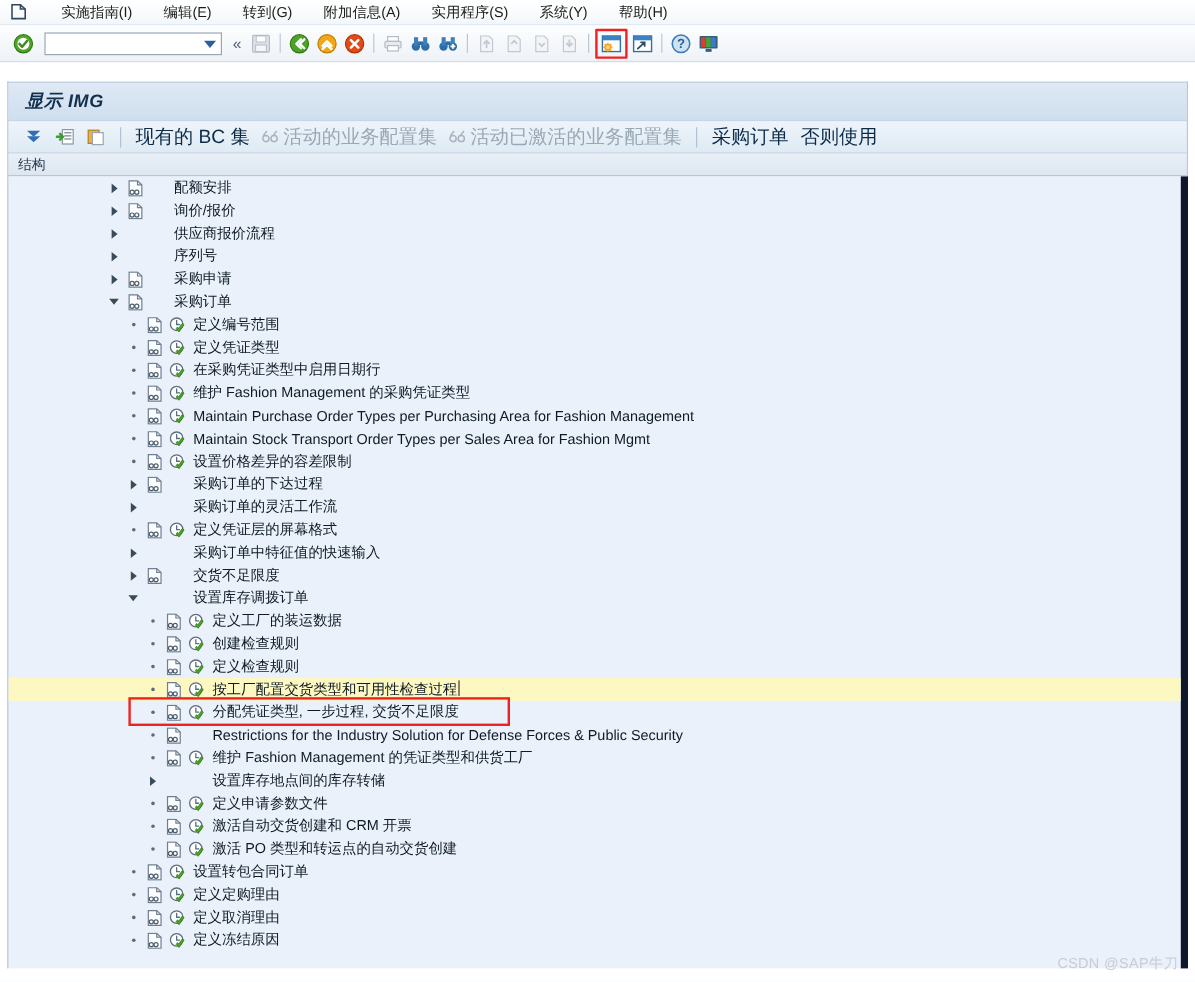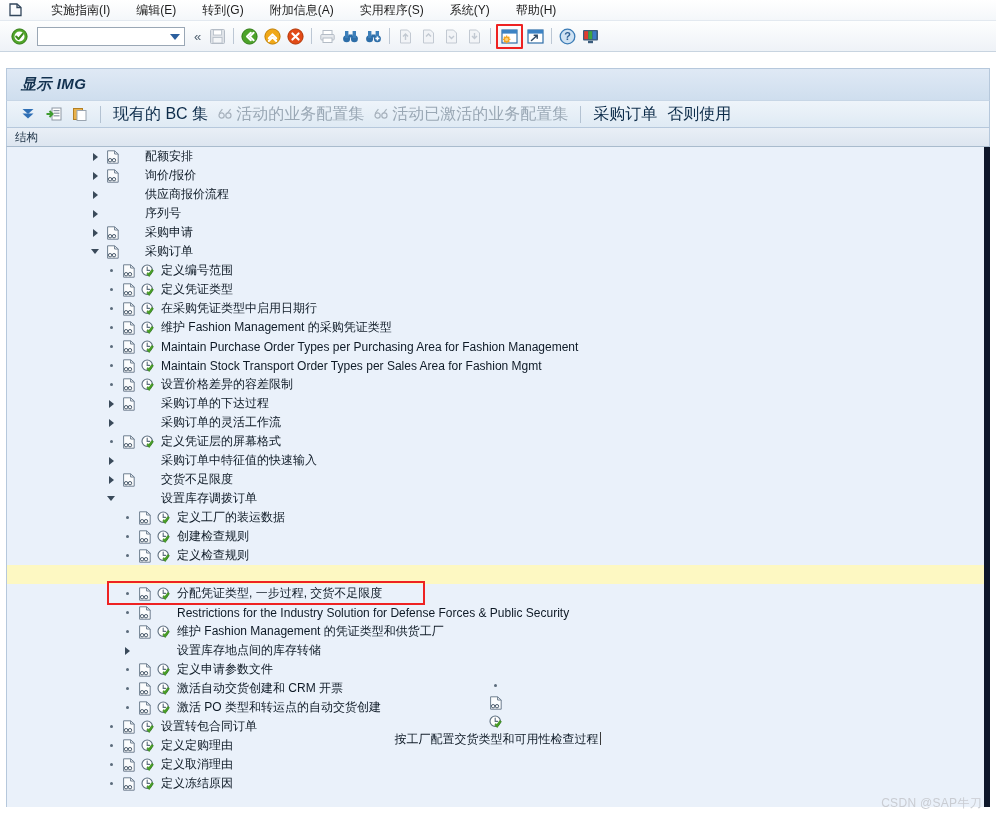--- a/index.html
+++ b/index.html
@@ -165,21 +165,21 @@
   }
   .tree-row {
     height: 19px;
     display: flex;
     align-items: center;
     font-size: 12px;
     color: #0e1a26;
     white-space: nowrap;
     position: relative;
   }
-  .tree-row.selected { background: #fdf8c2; flex-direction: column; }
+  .tree-row.selected { background: #fdf8c2; }
   .tw { width: 16px; display: flex; align-items: center; justify-content: center; flex: 0 0 16px; }
   .tri-right {
     width: 0; height: 0;
     border-top: 4px solid transparent;
     border-bottom: 4px solid transparent;
     border-left: 5px solid #3a4a5a;
   }
   .tri-down {
     width: 0; height: 0;
     border-left: 4px solid transparent;

